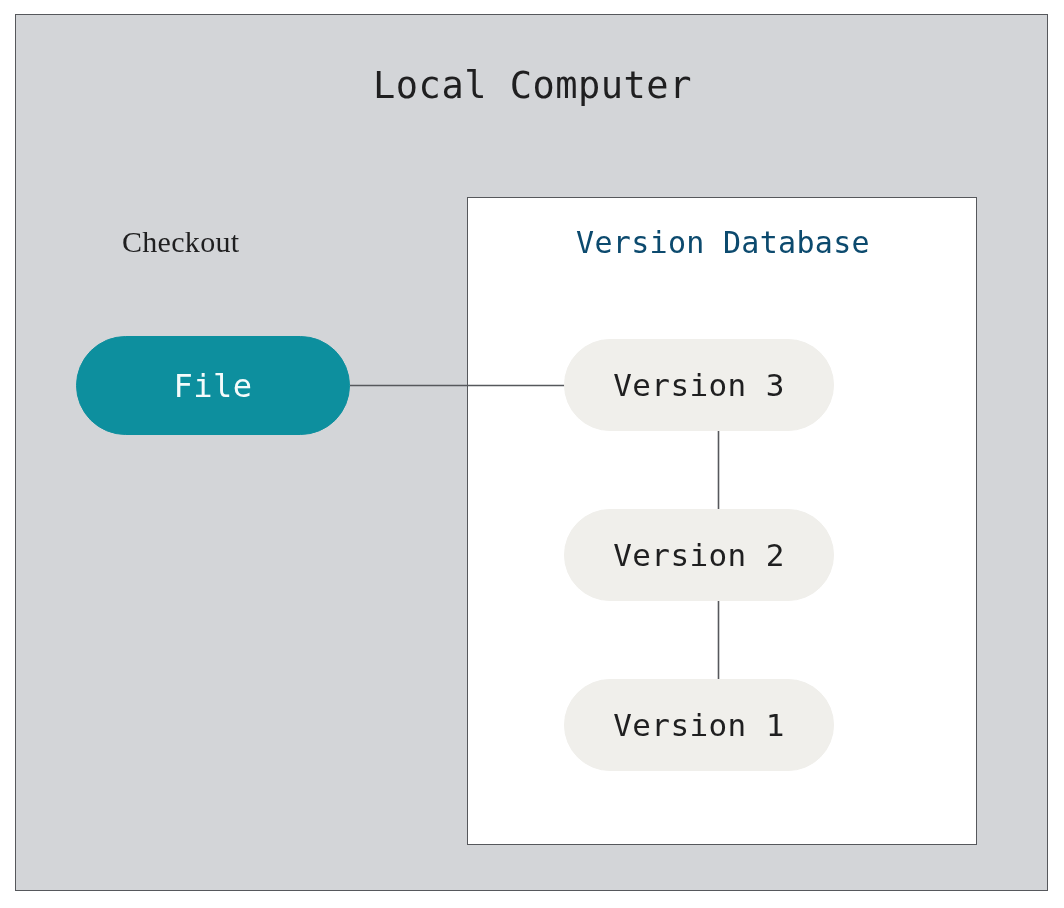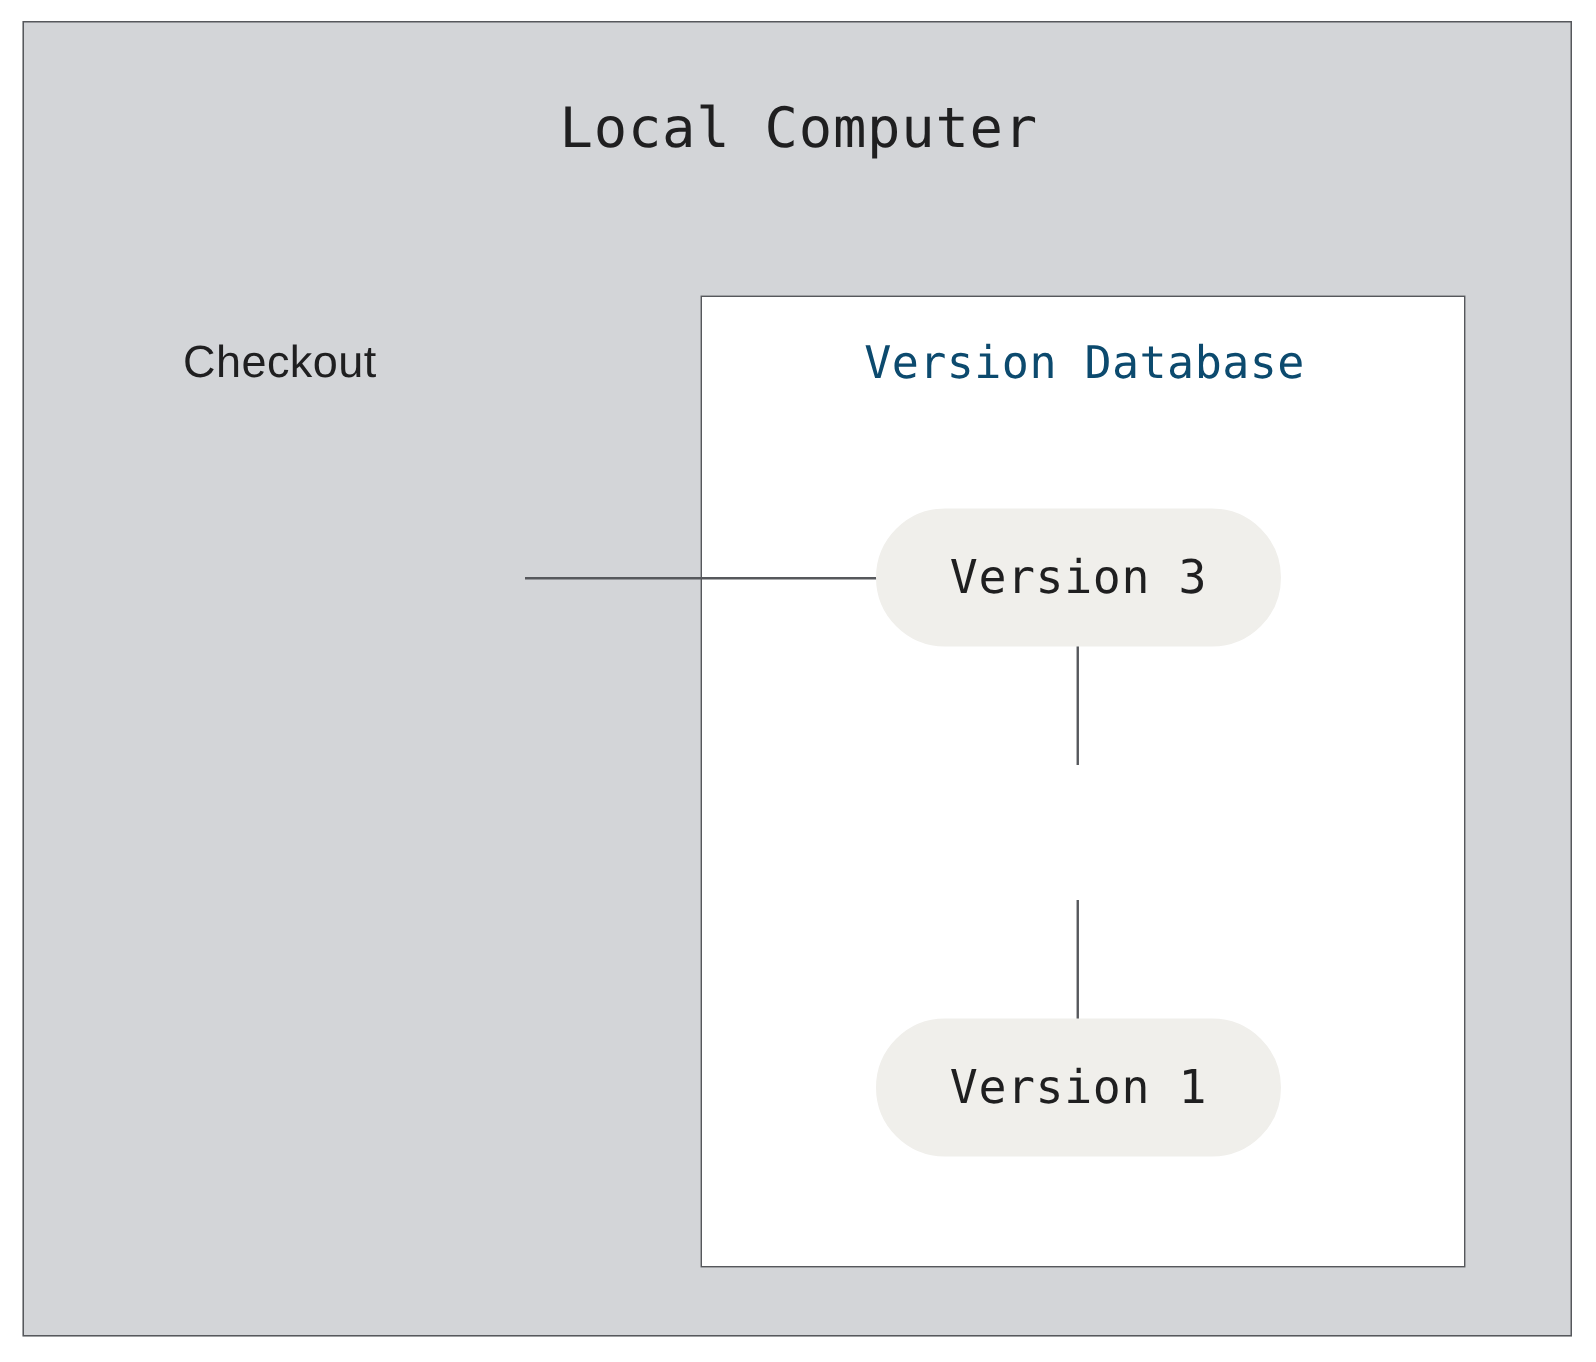--- a/index.html
+++ b/index.html
@@ -73,21 +73,21 @@
 
   
   .checkout-label {
     position: absolute;
     left: 122px;
     top: 227px;
     font-size: 30px;
     line-height: 1;
     color: #1f1f20;
     letter-spacing: 0.3px;
-    font-family: Liberation Sans, sans-serif;
+    font-family: Liberation Serif, serif;
     white-space: pre;
   }
 
   
   .edge-layer {
     position: absolute;
     left: 0;
     top: 0;
     width: 1064px;
     height: 908px;
@@ -119,21 +119,21 @@
 
   .node-version {
     width: 270px;
     height: 92px;
     background: #f0efeb;
     border: 1.2px solid #f0efeb;
     border-radius: 46px;
     color: #1f1f20;
     font-size: 31px;
     letter-spacing: 0.4px;
-    left: 584px;
+    left: 564px;
   }
 
   .node-v3 { top: 339px; }
   .node-v2 { top: 509px; }
   .node-v1 { top: 679px; }
 </style>
 </head>
 <body>
 
 <div class="diagram-root">
@@ -147,19 +147,21 @@
   <div class="cluster-vdb">
     <div class="cluster-vdb-title">Version Database</div>
   </div>
 
   <svg class="edge-layer" width="1064" height="908" viewBox="0 0 1064 908">
     <line x1="350" y1="385.5" x2="585" y2="385.5" stroke="#56585c" stroke-width="1.6"></line>
     <line x1="718.5" y1="430" x2="718.5" y2="510" stroke="#56585c" stroke-width="1.6"></line>
     <line x1="718.5" y1="600" x2="718.5" y2="680" stroke="#56585c" stroke-width="1.6"></line>
   </svg>
 
+  <div class="node node-file">File</div>
 
   <div class="node node-version node-v3">Version 3</div>
 
+  <div class="node node-version node-v2">Version 2</div>
 
   <div class="node node-version node-v1">Version 1</div>
 
 </div>
 
 </body></html>

